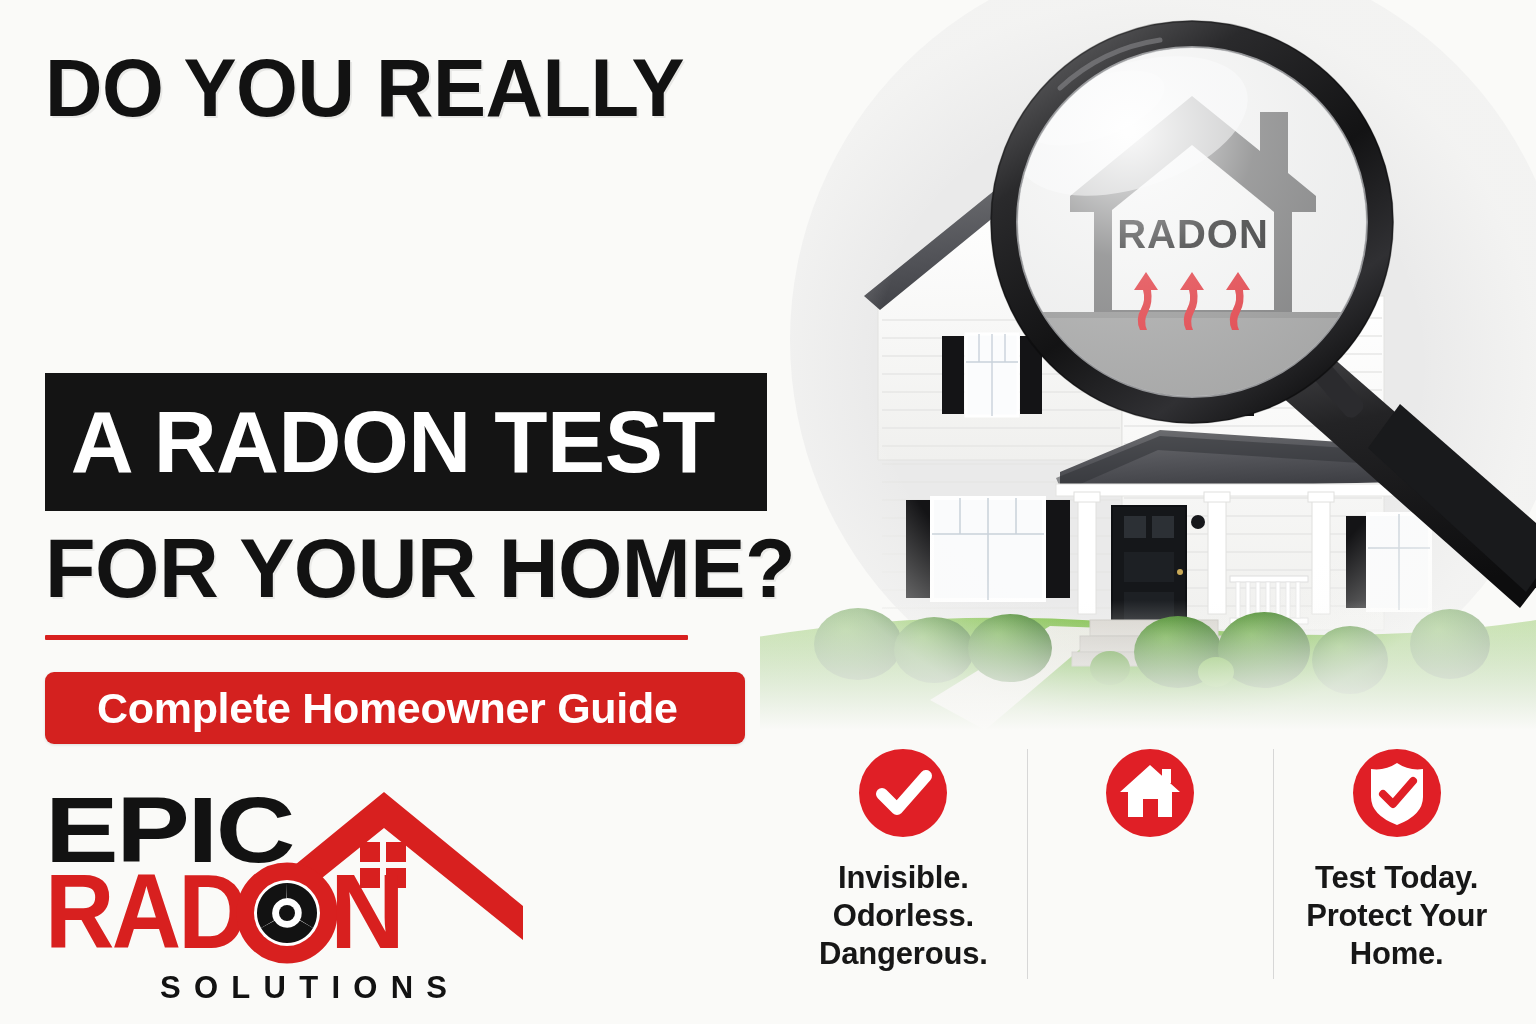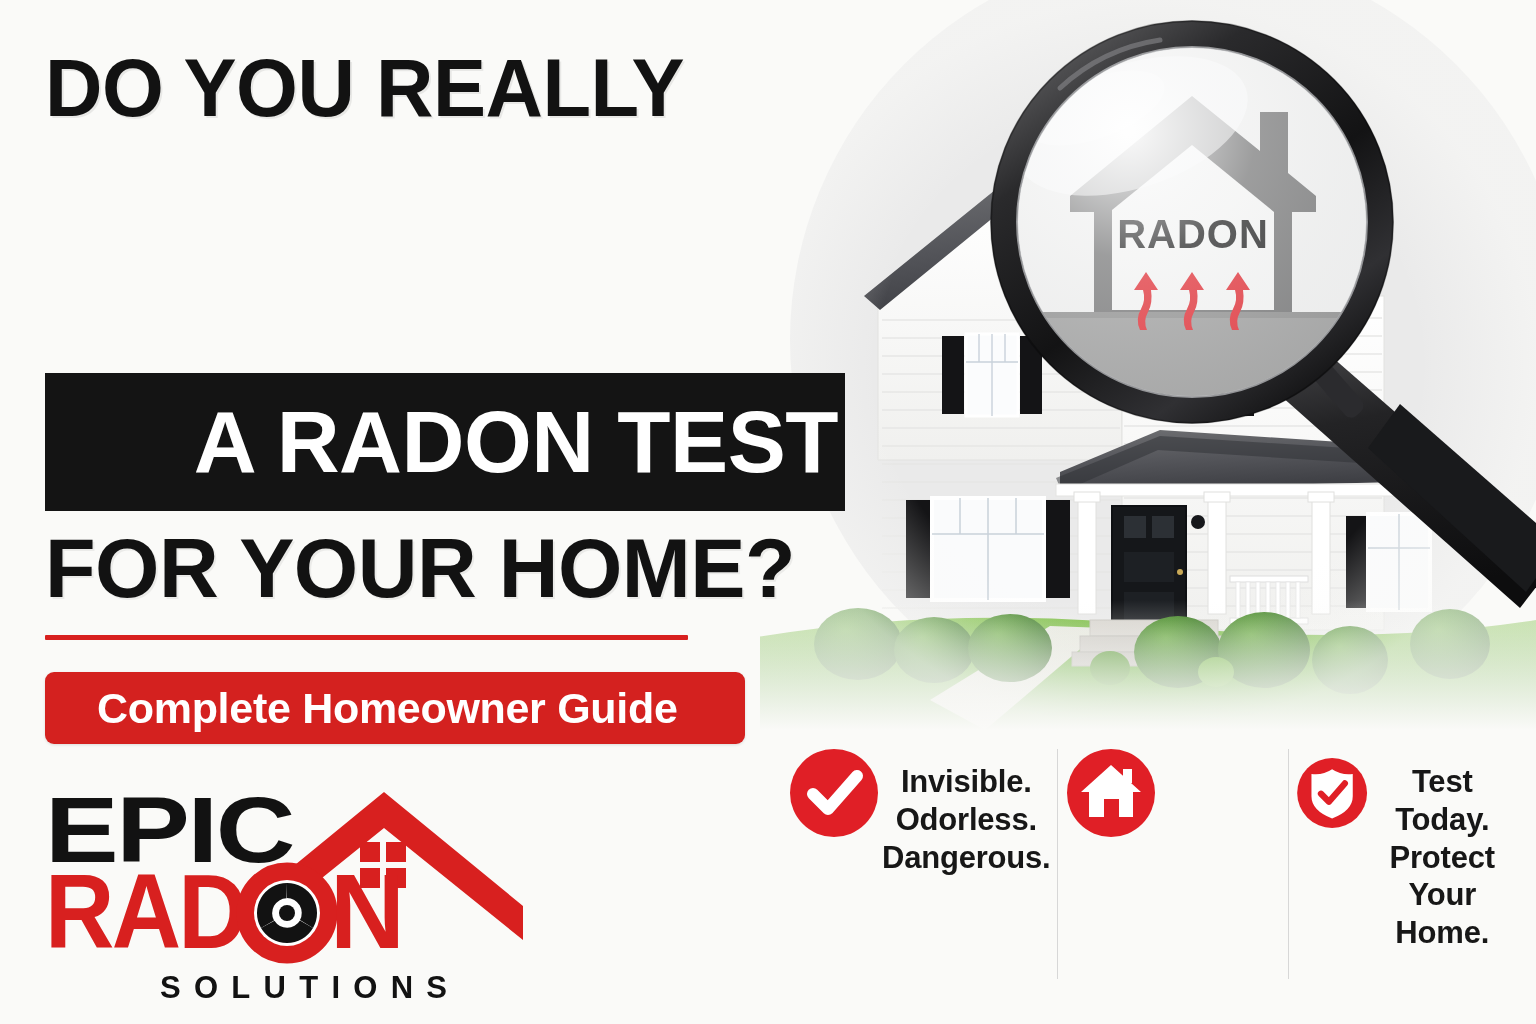--- a/index.html
+++ b/index.html
@@ -48,23 +48,23 @@
     font-size:205px;
     color:#e11f26;
     letter-spacing:-3px;
     transform:scaleX(1.0);
     transform-origin:left center;
     line-height:0.88;
   }
 
   #hl-3-bar {
     position:absolute; left:0px; top:333px;
-    width:800px; height:138px;
+    width:722px; height:138px;
     background:#141414;
-    display:flex; align-items:center;justify-content:flex-end;
+    display:flex; align-items:center;
   }
   #hl-3 {
     font-size:88px;
     color:#ffffff;
     padding-left:26px;
     transform:scaleX(0.99);
     transform-origin:left center;
   }
 
   #hl-4 {
@@ -125,21 +125,22 @@
 
   
   #features {
     position:absolute;
     left:20px; top:745px;
     width:740px; height:245px;
     display:flex;
   }
   .feature {
     flex:1;
-    display:flex; flex-direction:row;
+    display:flex; flex-direction:column;
+    align-items:center;
     position:relative;
     padding:0 6px;
   }
   .feature + .feature::before {
     content:"";
     position:absolute; left:0px; top:4px;
     width:1px; height:230px;
     background:#d7d7d7;
   }
   .feat-icon { width:96px; height:96px; display:block; }

